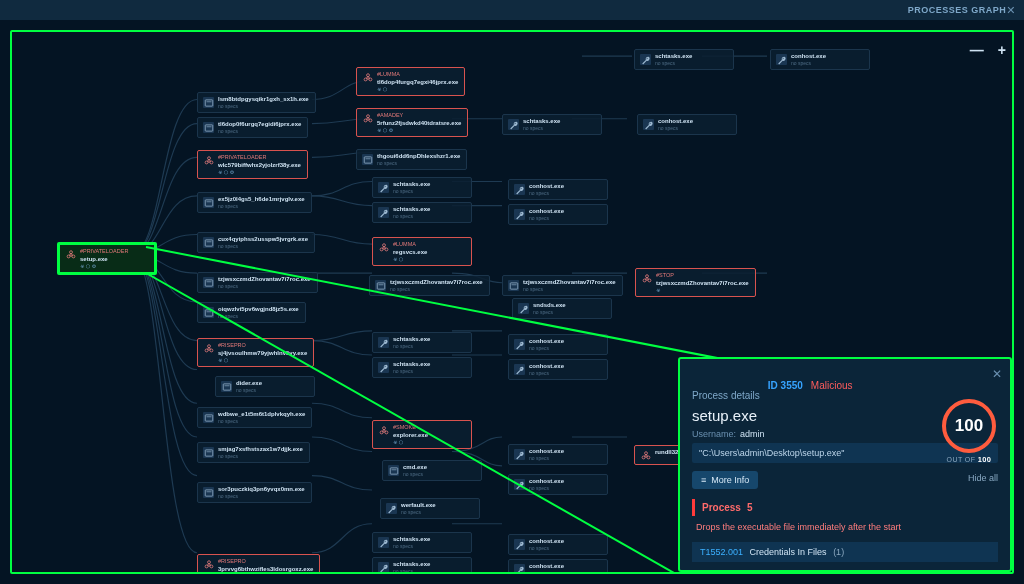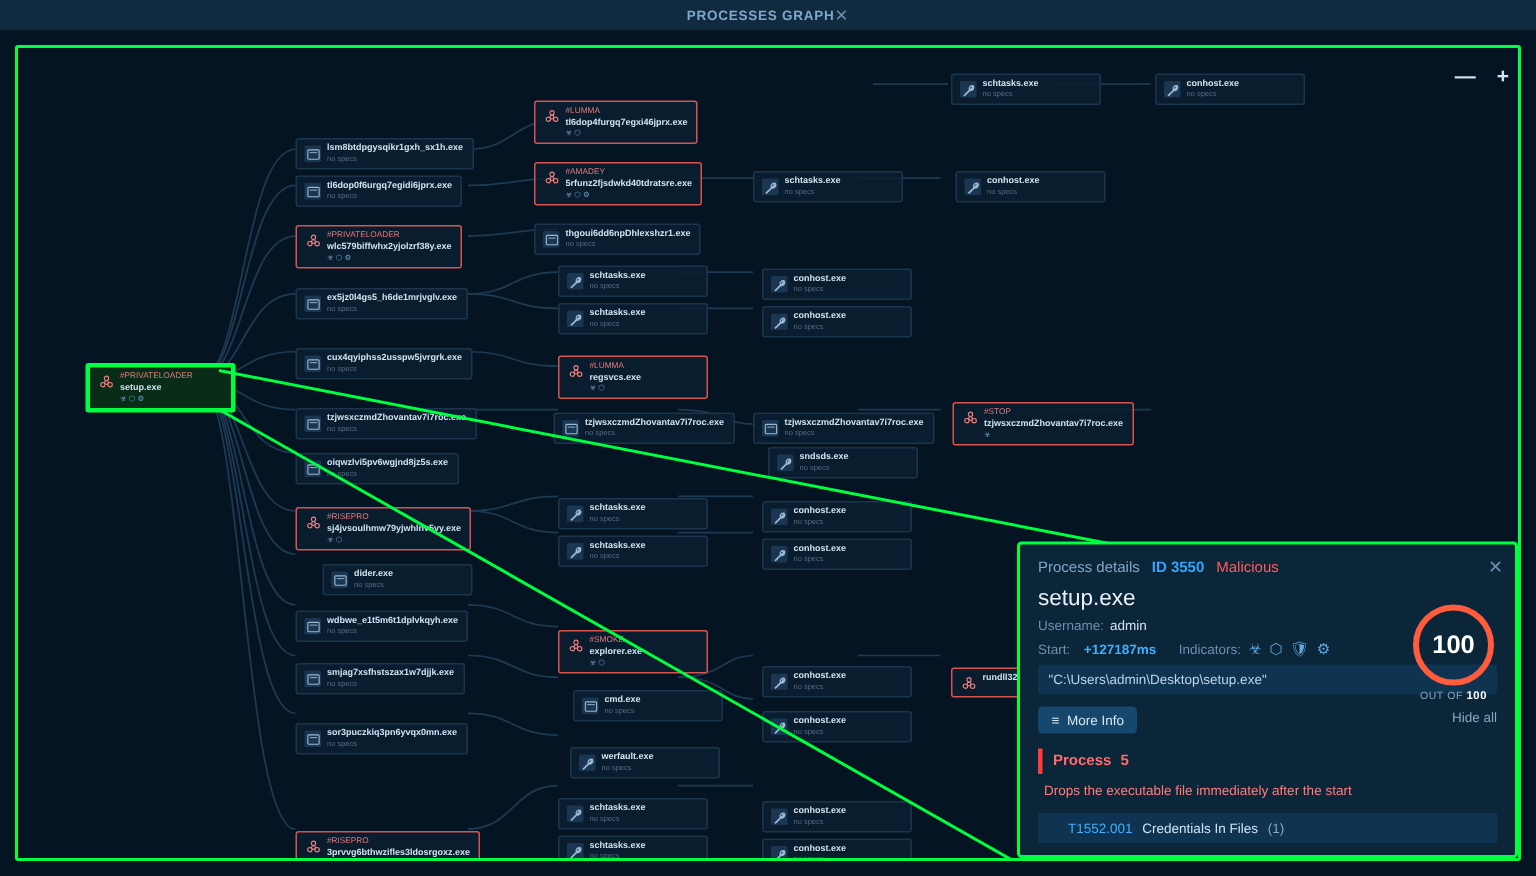--- a/index.html
+++ b/index.html
@@ -1,18 +1,18 @@
 <!DOCTYPE html>
 <html><head>
 <meta charset="utf-8">
 <style>
   * { margin:0; padding:0; box-sizing:border-box; font-family: "Segoe UI", Arial, sans-serif; }
   body { background:#0a1929; width:1024px; height:584px; overflow:hidden; position:relative; color:#d0dce8; }
 
-  .appbar { height:20px; background:#102a3f; display:flex; align-items:center; padding:0 8px; font-size:9px; letter-spacing:.5px; justify-content:center; }
+  .appbar { height:20px; background:#102a3f; display:flex; align-items:center; padding:0 8px; font-size:9px; letter-spacing:.5px; justify-content:flex-end; }
   .appbar .title { color:#7fa8c9; font-weight:600; }
   .close-x { color:#6a90b0; cursor:pointer; font-size:11px; }
 
   .canvas { position:absolute; top:20px; left:0; right:0; bottom:0; background:#041423; }
   .canvas-inner { position:absolute; top:10px; left:10px; right:10px; bottom:10px; border:2px solid #00ff41; border-radius:2px; padding:8px 8px 8px 8px; overflow:hidden; }
 
   .zoom { position:absolute; top:22px; right:18px; z-index:5; display:flex; gap:14px; font-size:14px; color:#cfe3f3; font-weight:700; }
 
   svg.edges { position:absolute; inset:0; width:100%; height:100%; pointer-events:none; }
   svg.edges path { stroke:#1e3a52; stroke-width:1.2; fill:none; }
@@ -32,21 +32,21 @@
 
   .highlight { border:3px solid #00ff41 !important; background:#082c17; }
   .highlight .tag{color:#e27979;}
 
   .zoomline { position:absolute; border-top:2px solid #00ff41; transform-origin:left center; }
 
   
   .panel { position:absolute; right:12px; bottom:12px; width:334px; border:2px solid #00ff41; background:#0b2539; border-radius:3px; z-index:10; font-size:10px; }
   .panel-body { position:relative; padding:10px 12px 8px; }
   .panel-head { display:flex; align-items:center; gap:8px; font-size:10px; }
-  .panel-head .lbl { color:#7fa8c9; }
+  .panel-head .lbl { color:#7fa8c9;margin-top:21px; }
   .panel-head .pid { color:#36a3ff; font-weight:600; }
   .panel-head .mal { color:#ff5c5c; font-weight:400; }
   .panel-close { position:absolute; right:8px; top:8px; color:#6a90b0; cursor:pointer; font-size:12px;}
   .pname { font-size:15px; color:#e8f1f9; font-weight:400; margin-top:6px; }
   .pdesc { color:#6a90b0; font-size:9px; margin-top:3px;}
   .kv { font-size:9px; margin-top:5px;}
   .kv span.k{color:#6a90b0;} .kv span.v{color:#cfe3f3; margin-left:4px;}
   .kv .v.acc{color:#3cb0ff;font-weight:600;}
   .indicator-row{display:flex;align-items:center;gap:5px;}
   .ind-ic{color:#5fa8dc;font-size:10px;}
@@ -54,21 +54,21 @@
   .scorecircle{width:54px;height:54px;border-radius:50%;border:4px solid #ff5c3e;display:flex;align-items:center;justify-content:center;font-size:17px;font-weight:700;color:#fff;}
   .scoretxt{font-size:7px;color:#8aa7bf;margin-top:2px;letter-spacing:.4px;}
   .scoretxt b{color:#fff;font-size:7.5px;}
   .cmdlbl{color:#3cb0ff;font-size:10px;margin-top:10px;}
   .cmdbox{background:#0f3452;margin-top:4px;padding:5px 7px;border-radius:2px;font-size:9px;color:#bcd5ea;word-break:break-all;}
   .moreinfo{margin-top:8px;display:inline-flex;align-items:center;gap:5px;background:#16476c;color:#d5e7f5;padding:4px 9px;border-radius:3px;font-size:9px;cursor:pointer;}
   .hideall{float:right;margin-top:10px;font-size:9px;color:#88a8c2;cursor:pointer;}
   .danger{margin-top:10px;border-left:3px solid #ff3b3b;padding:3px 7px;color:#ff6b6b;font-size:10px;font-weight:600;}
   .danger span.n{margin-left:6px;}
   .danger-line{margin-top:6px;color:#ff7d7d;font-size:9px;padding-left:4px;}
-  .mitre{margin-top:10px;background:#0f3452;padding:5px 20px;font-size:9px;}
+  .mitre{margin-top:10px;background:#0f3452;padding:5px 8px;font-size:9px;}
   .mitre a{color:#3cb0ff;text-decoration:none;}
 </style>
 </head>
 <body>
 
 <svg width="0" height="0" style="position:absolute">
   <defs>
     <g id="i-wrench">
         <path d="M13 3a4 4 0 0 0-5.3 5L2 13.7 3.3 15l5.7-5.7A4 4 0 0 0 13 3zm-1.5 1.5L9 7V5l2.5-.5z" fill="currentColor"></path>
       </g>
@@ -651,29 +651,20 @@
   <div class="panel">
     <div class="panel-body">
       <span class="panel-close">✕</span>
       <div class="panel-head">
         <span class="lbl">Process details</span>
         <span class="pid">ID 3550</span>
         <span class="mal">Malicious</span>
       </div>
       <div class="pname">setup.exe</div>
       <div class="kv"><span class="k">Username:</span><span class="v">admin</span></div>
-      <div class="kv indicator-row">
-        <span class="k">Start:</span>
-          <span class="v acc">+127187ms</span>
-        <span class="k" style="margin-left:10px;">Indicators:</span>
-        <span class="ind-ic">☣</span>
-        <span class="ind-ic">⬡</span>
-        <span class="ind-ic">🛡</span>
-        <span class="ind-ic">⚙</span>
-      </div>
 
       <div class="scorewrap">
         <div class="scorecircle">
             <span>100</span>
           </div>
         <div class="scoretxt"><span>OUT OF </span><b>100</b></div>
       </div>
 
       <div class="cmdbox">"C:\Users\admin\Desktop\setup.exe"</div>
 

